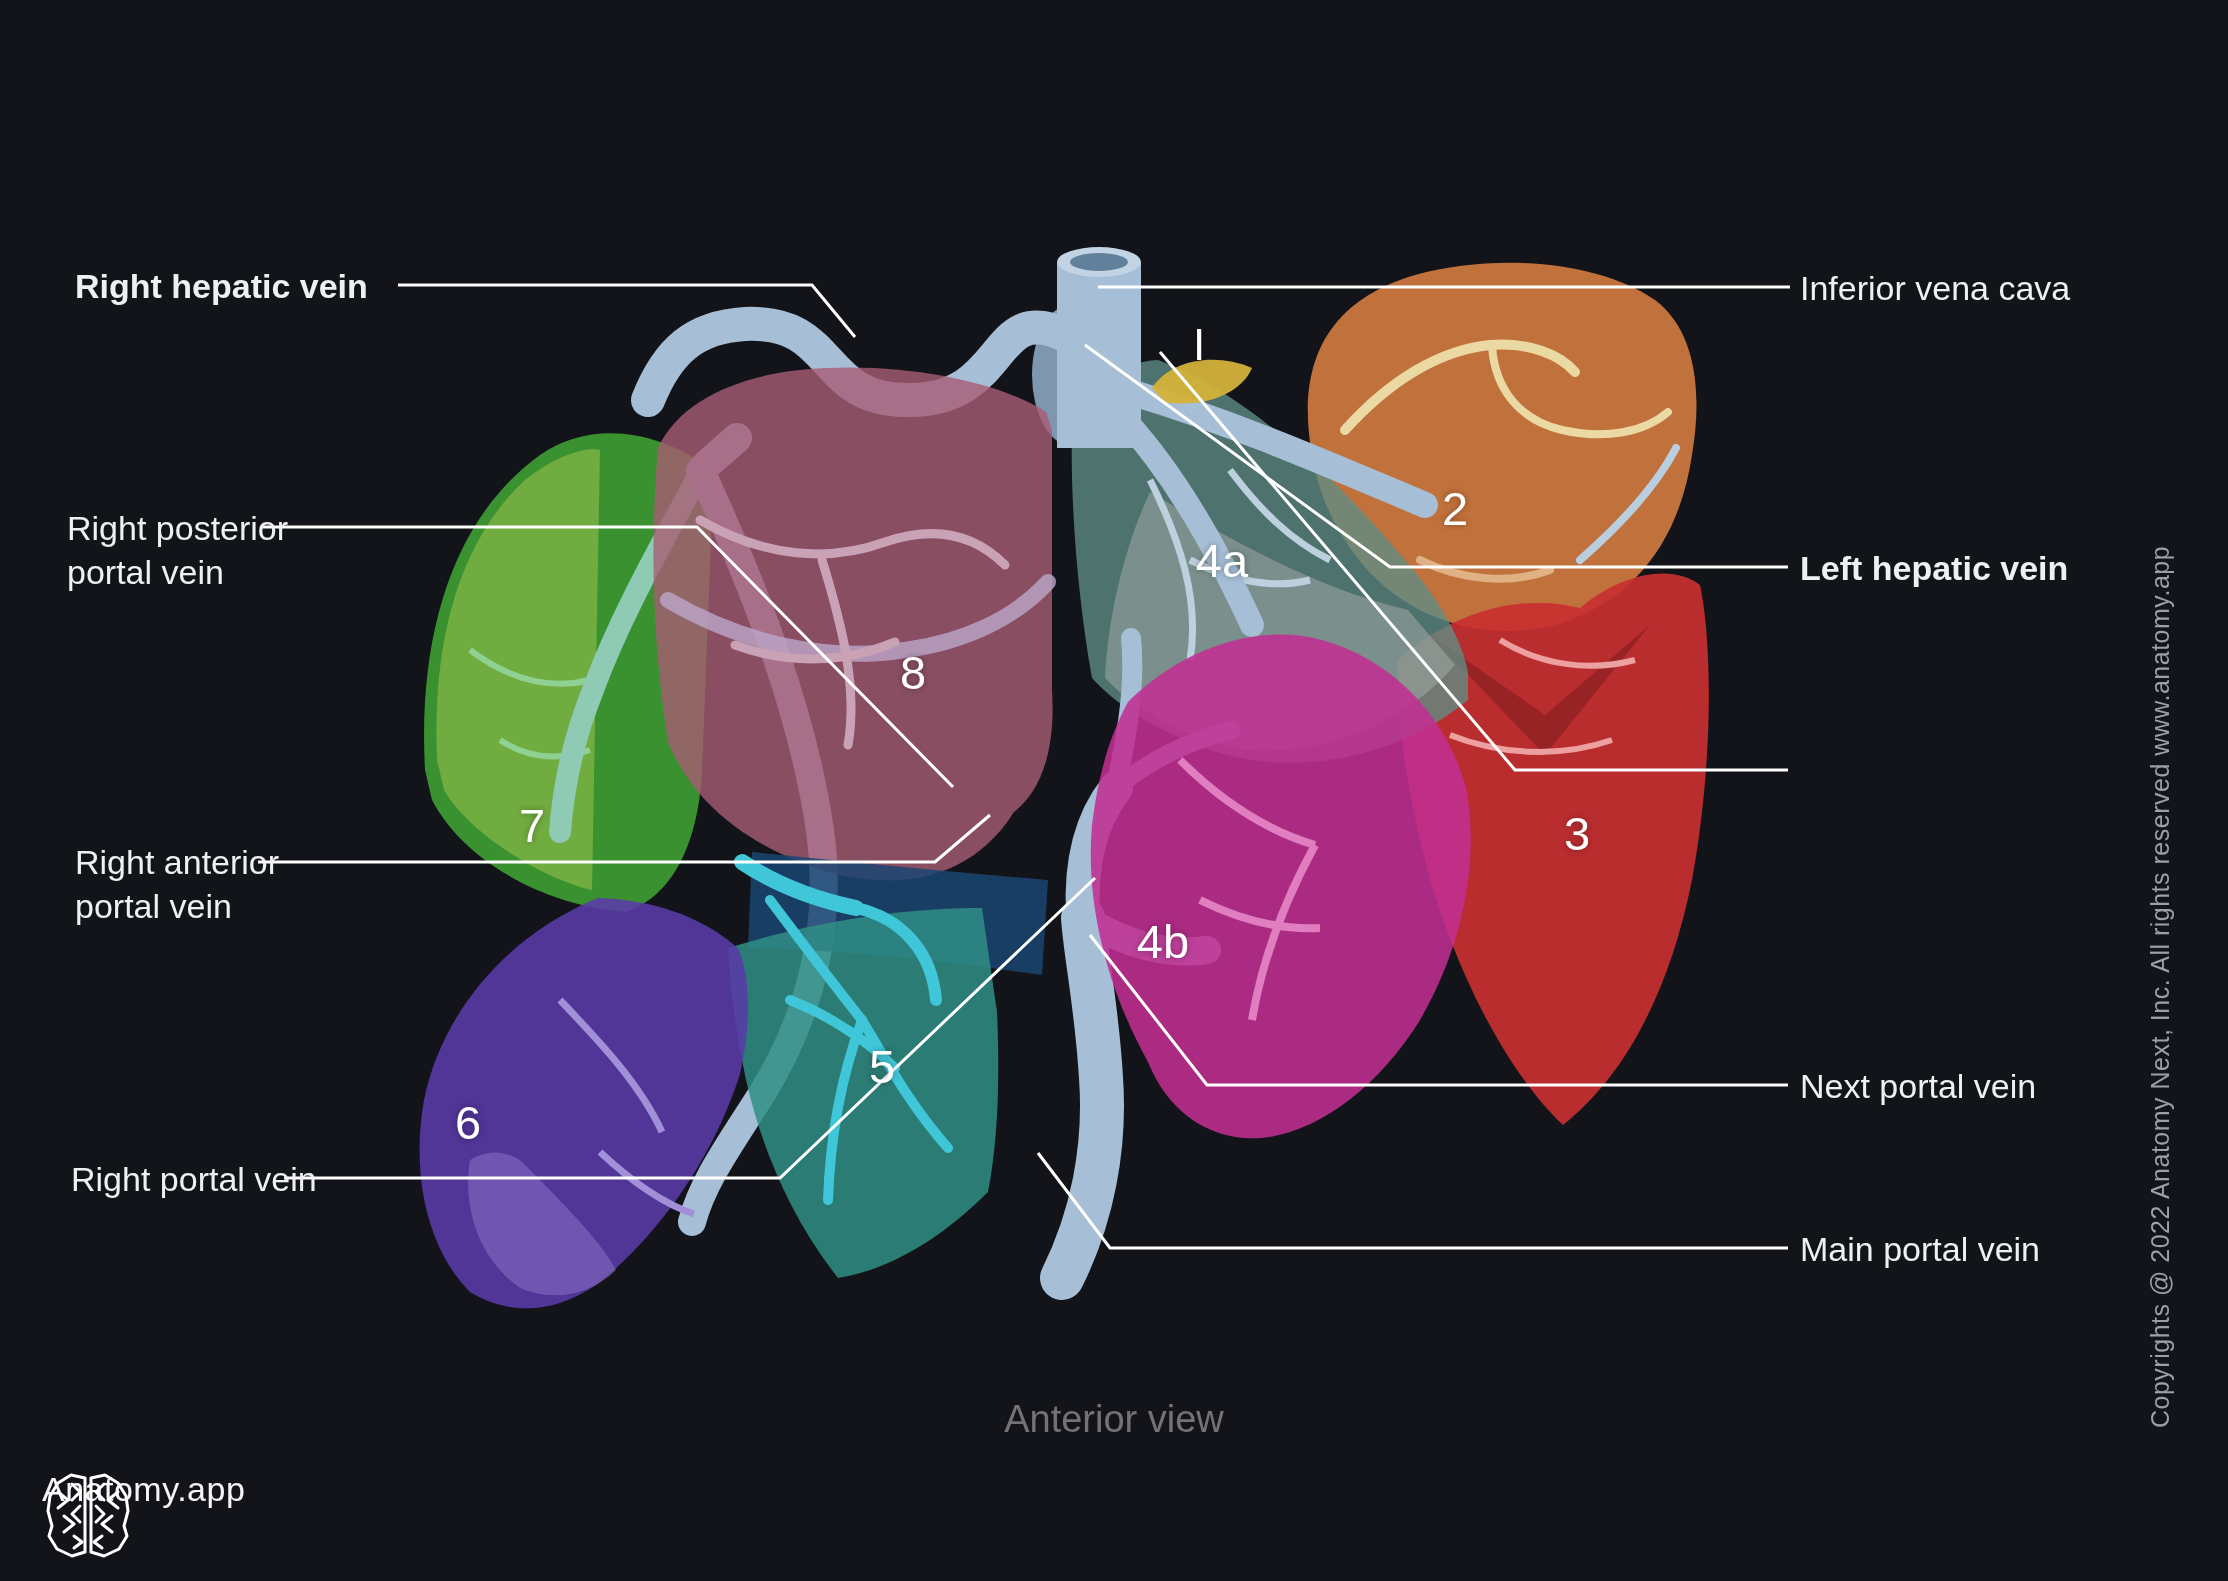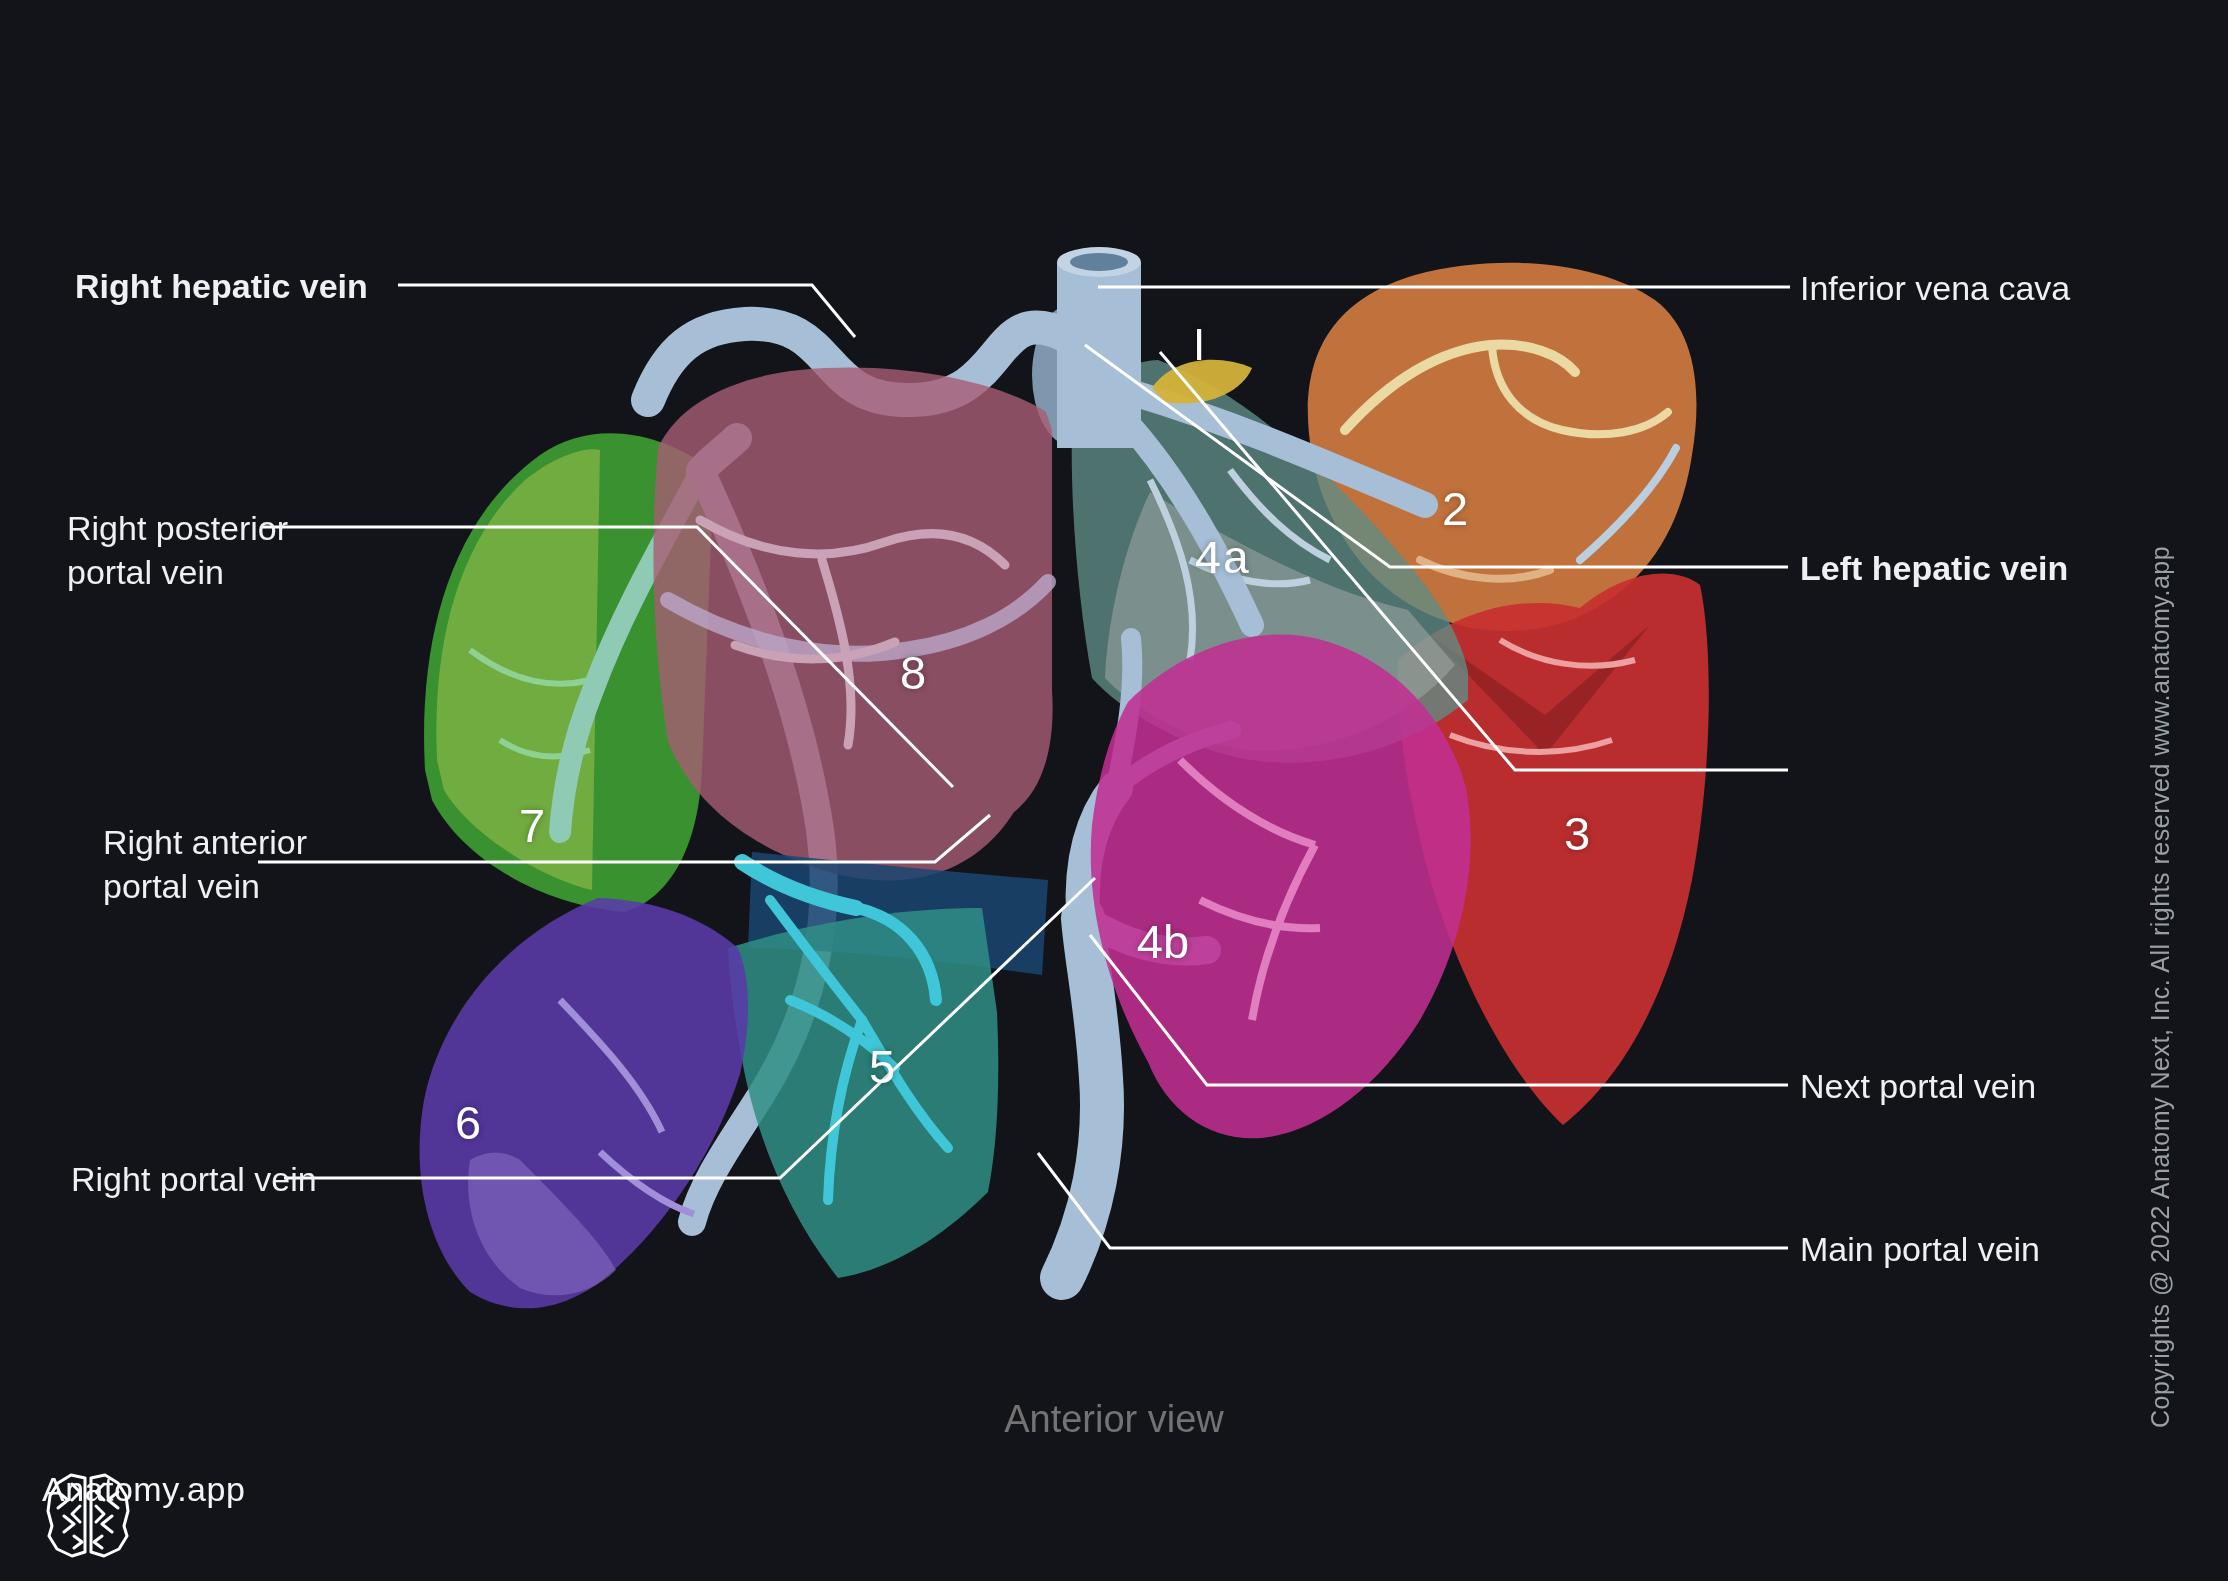--- a/index.html
+++ b/index.html
@@ -126,21 +126,21 @@
   </svg>
 
 
   <div class="anno" style="left:75px;top:264px;font-weight:bold;">
     <span class="ln">Right hepatic vein</span>
   </div>
   <div class="anno" style="left:67px;top:506px;">
     <span class="ln">Right posterior</span>
     <span class="ln">portal vein</span>
   </div>
-  <div class="anno" style="left:75px;top:820px;margin-left:28px;">
+  <div class="anno" style="left:75px;top:840px;">
     <span class="ln">Right anterior</span>
     <span class="ln">portal vein</span>
   </div>
   <div class="anno" style="left:71px;top:1157px;">
     <span class="ln">Right portal vein</span>
   </div>
 
   <div class="anno" style="left:1800px;top:266px;">
     <span class="ln">Inferior vena cava</span>
   </div>
@@ -150,21 +150,21 @@
   <div class="anno" style="left:1800px;top:1064px;">
     <span class="ln">Next portal vein</span>
   </div>
   <div class="anno" style="left:1800px;top:1227px;">
     <span class="ln">Main portal vein</span>
   </div>
 
   <div class="seg-num" style="left:1199px;top:345px;font-size:44px;">I</div>
   <div class="seg-num" style="left:1455px;top:508px;">2</div>
   <div class="seg-num" style="left:1577px;top:833px;">3</div>
-  <div class="seg-num" style="left:1222px;top:560px;font-family:Liberation Mono, monospace;">4a</div>
+  <div class="seg-num" style="left:1222px;top:560px;">4a</div>
   <div class="seg-num" style="left:1163px;top:941px;">4b</div>
   <div class="seg-num" style="left:882px;top:1066px;">5</div>
   <div class="seg-num" style="left:468px;top:1122px;">6</div>
   <div class="seg-num" style="left:532px;top:825px;">7</div>
   <div class="seg-num" style="left:913px;top:672px;">8</div>
 
   <div class="view-label">Anterior view</div>
 
   <div class="copyright">Copyrights @ 2022 Anatomy Next, Inc. All rights reserved www.anatomy.app</div>
 

